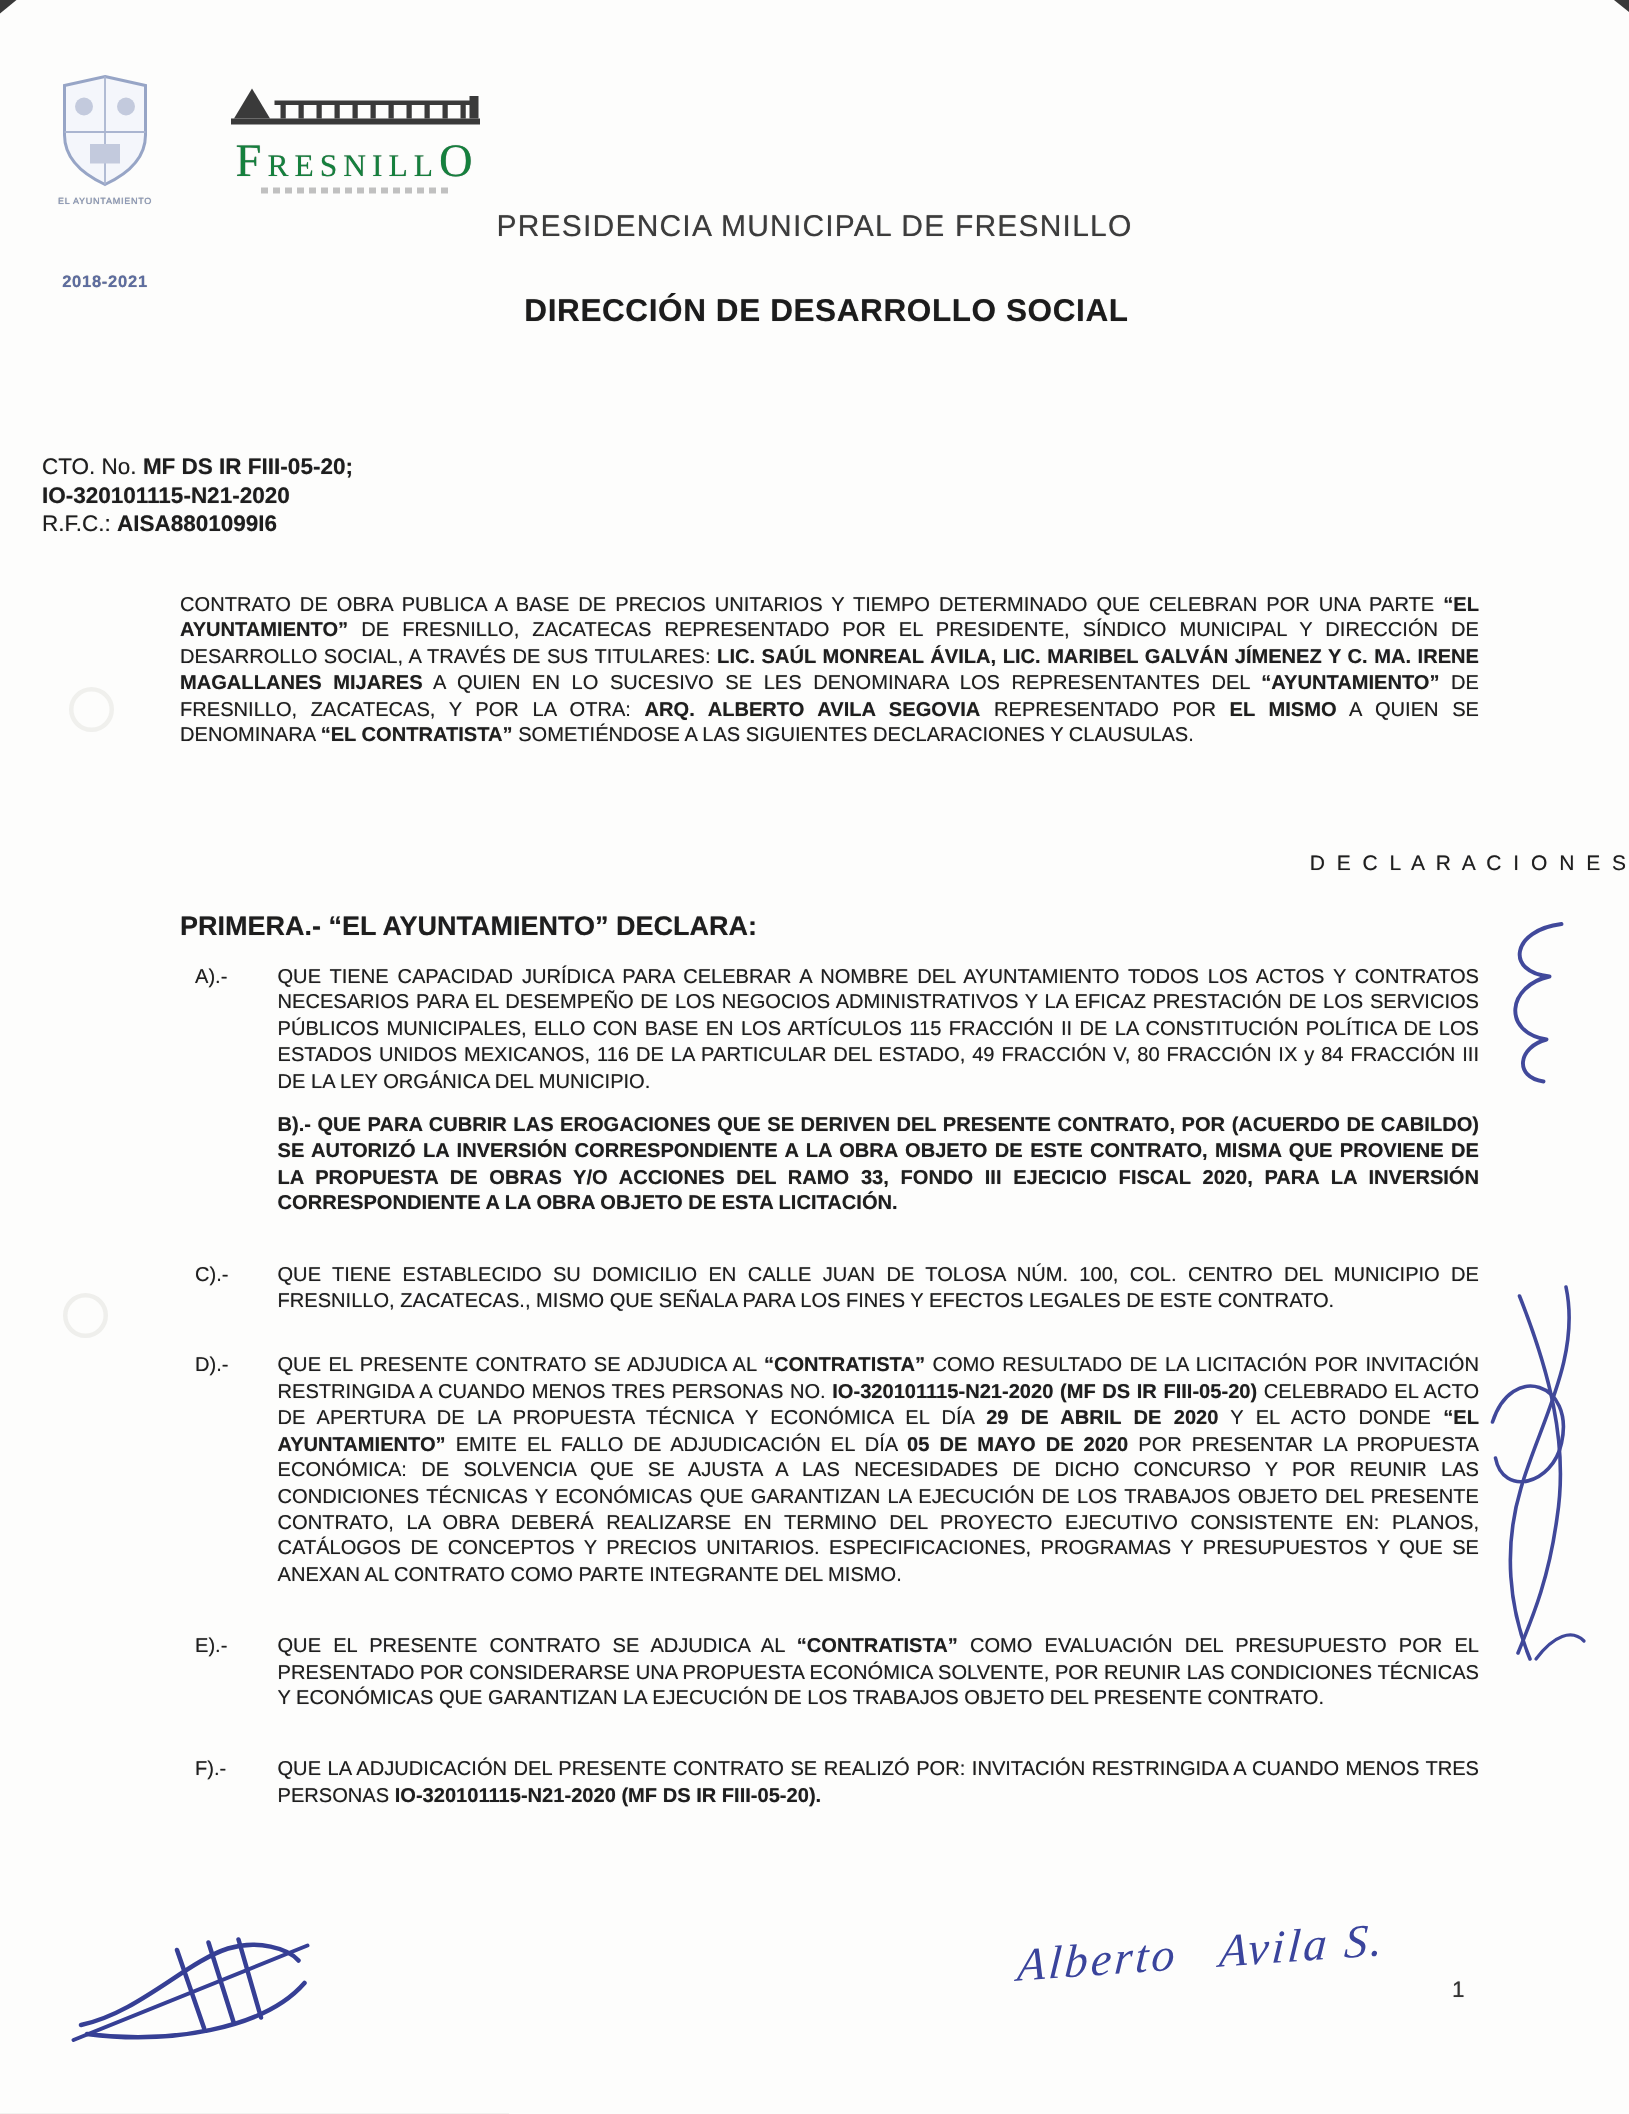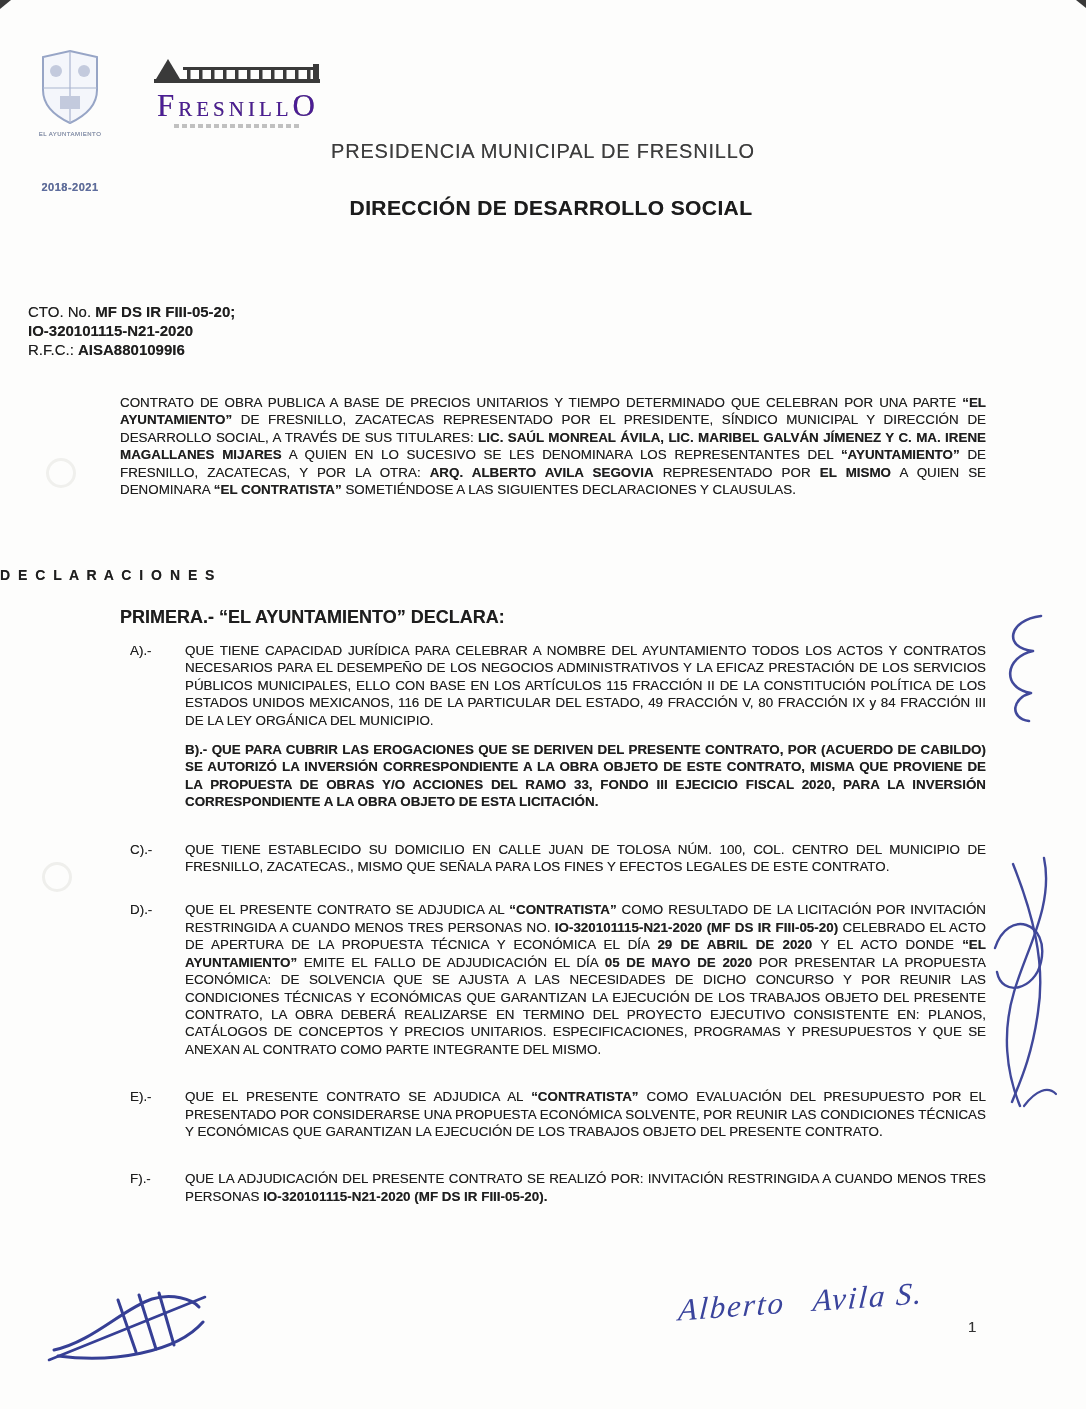--- a/index.html
+++ b/index.html
@@ -22,41 +22,41 @@
   .hole.h1 { left:46px; top:458px; }
   .hole.h2 { left:42px; top:862px; border-color:#efefec; }
 
   
   .crest { position:absolute; left:30px; top:48px; width:80px; text-align:center; }
   .crest-caption { font-size:6px; color:#8c9bbd; letter-spacing:.5px; margin-top:1px; }
   .crest-years { font-size:11px; color:#5d6da0; font-weight:700; letter-spacing:.5px;margin-top:44px; }
 
   
   .flogo { position:absolute; left:148px; top:56px; width:180px; text-align:center; }
-  .fword { font-family:"Liberation Serif", serif; color:#4c1d95; letter-spacing:4px; line-height:1; margin-top:2px; white-space:nowrap; }
+  .fword { font-family:"Liberation Serif", serif; color:#15803d; letter-spacing:4px; line-height:1; margin-top:2px; white-space:nowrap; }
   .fword .mid { font-size:21px; }
   .fword .big { font-size:31px; }
   .tagline-smudge { margin:3px auto 0; width:128px; height:4px; opacity:.55;
     background:repeating-linear-gradient(90deg,#8f8f8f 0 5px, transparent 5px 8px); }
 
   
   .title { position:absolute; top:140px; left:0; width:100%; text-align:center;
     font-size:20px; letter-spacing:.8px; color:#3c3c3c; }
   .subtitle { position:absolute; top:196px; left:0; width:100%; text-align:center;
     font-size:21px; font-weight:700; letter-spacing:.4px; color:#1c1c1c;padding-left:16px; }
   .contract-type { position:absolute; top:249px; left:0; width:100%; text-align:center;
     font-size:15.5px; font-weight:700; letter-spacing:.3px; }
   .cto { position:absolute; top:302px; left:0; width:100%; text-align:left;
     font-size:15px; line-height:19px;margin-left:28px; }
 
   
   .intro { position:absolute; top:394px; left:120px; width:866px;
     font-size:13.4px; line-height:17.4px; text-align:justify; }
-  .decl-heading { position:absolute; top:567px; left:0; width:100%; text-align:left;
-    font-size:14px; font-weight:700; letter-spacing:2px; }
+  .decl-heading { position:absolute; top:567px; left:0; width:100%; text-align:right;
+    font-size:14px; font-weight:400; letter-spacing:2px; }
   .primera { position:absolute; top:607px; left:120px; font-size:18px; font-weight:700; }
 
   .items { position:absolute; top:642px; left:130px; width:856px; }
   .item { display:flex; font-size:13.4px; line-height:17.4px; }
   .item .lab { width:55px; flex:none; }
   .item .txt { flex:1; text-align:justify; }
   .item.gap-a { margin-bottom:12px; }
   .item.gap-b { margin-bottom:30px; }
   .item.gap-c { margin-bottom:26px; }
   .item.gap-d { margin-bottom:30px; }

